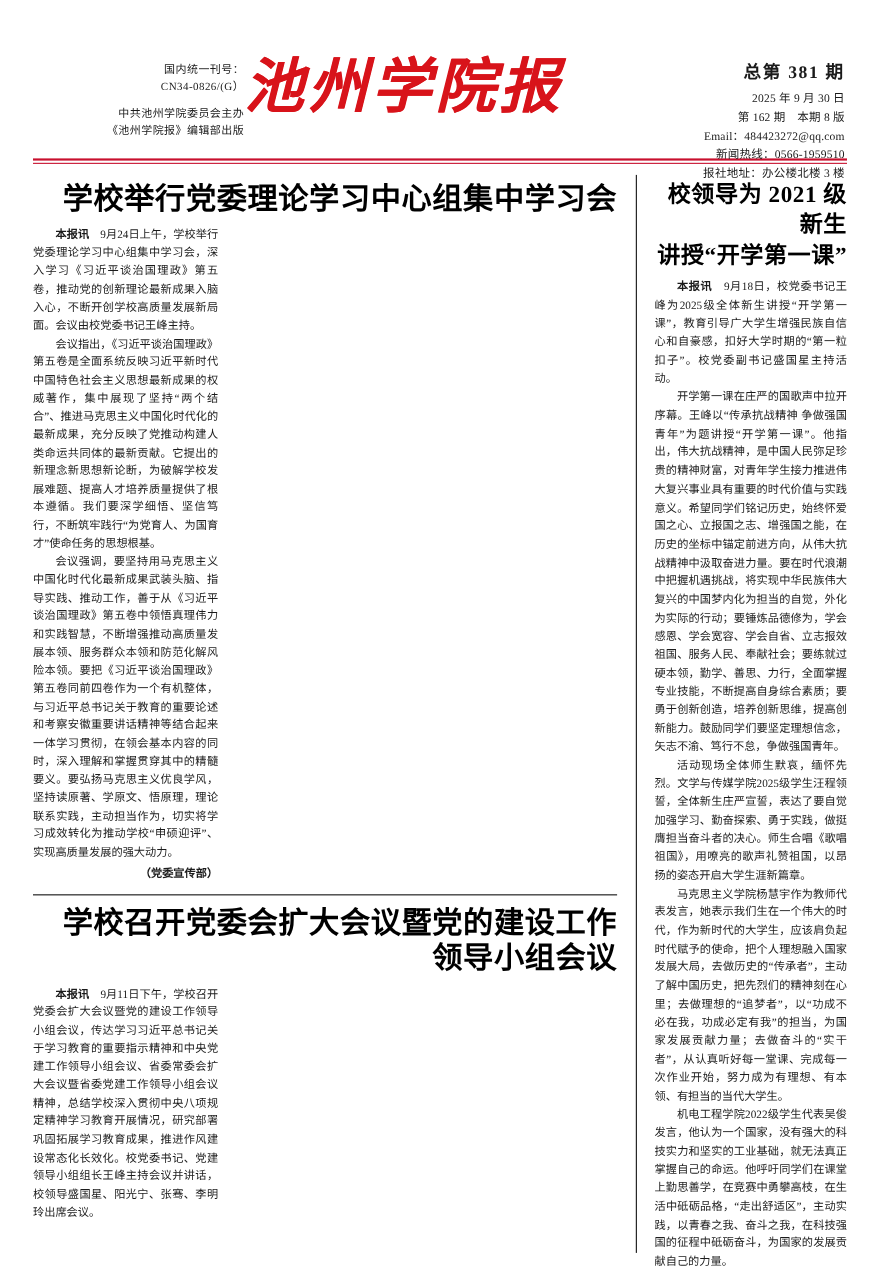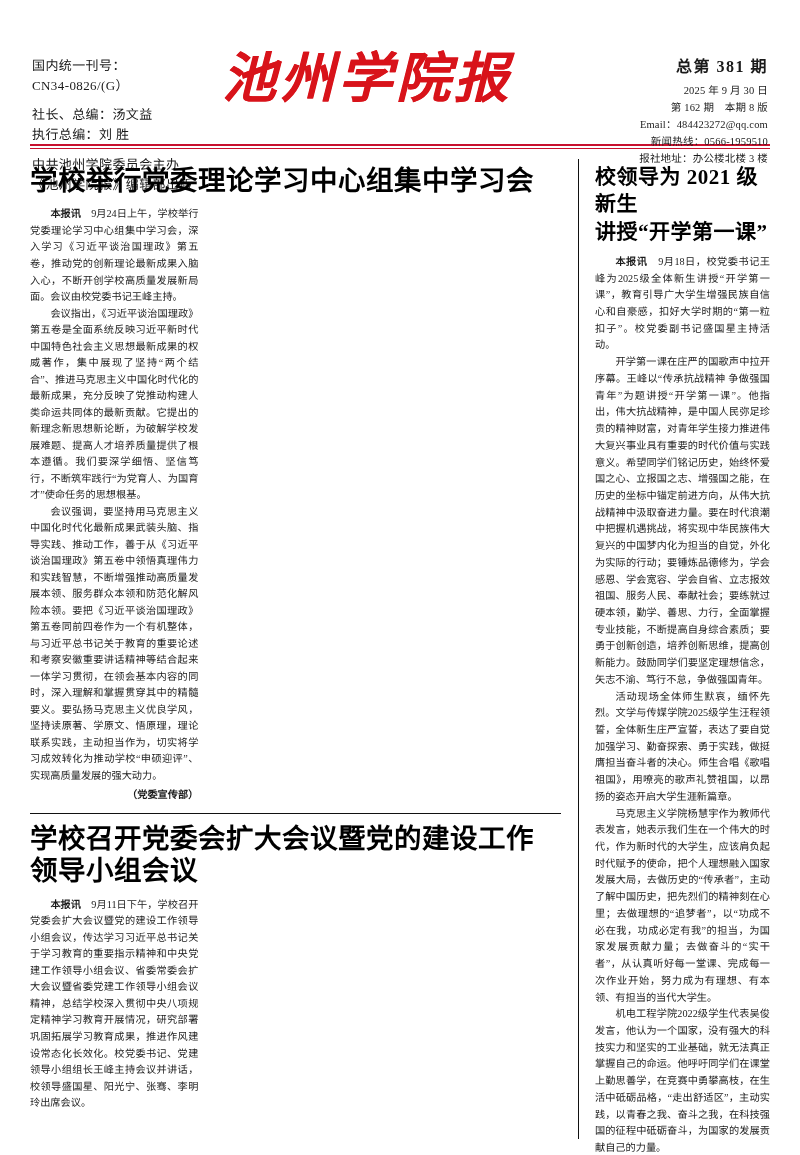--- a/index.html
+++ b/index.html
@@ -22,23 +22,23 @@
   
   .masthead{
     display:flex;
     align-items:flex-start;
     padding:52px 32px 0 32px;
     box-sizing:border-box;
     height:138px;
   }
   .mh-left{
     width:190px;
-    font-size:13px;
+    font-size:10px;
     line-height:1.55;
-    text-align:left;
+    text-align:right;
     color:#1a1a1a;
     letter-spacing:.4px;
     padding-top:4px;
   }
   .mh-left .blk{margin-bottom:9px;}
   .mh-left .blk:last-child{margin-bottom:0;}
   .mh-center{
     flex:1;
     text-align:left;
     padding-top:0;
@@ -104,21 +104,21 @@
   }
   .col-side{
     flex:1;
     padding-left:8px;
     box-sizing:border-box;
   }
 
   
   .article{margin-bottom:5px;}
   .headline{
-    text-align:left;
+    text-align:right;
     font-weight:700;
     font-family:"Liberation Serif","DejaVu Serif",serif;
     color:#000;
     line-height:1.18;
     letter-spacing:1px;
   }
   .hl-main{font-size:27.5px;padding:6px 0 9px 0;letter-spacing:0.5px;}
   .hl-side{font-size:21px;padding:5px 0 8px 0;letter-spacing:0.5px;line-height:1.3;}
 
   .cols3{
@@ -160,24 +160,20 @@
 <div class="page">
 
   <div class="masthead">
 
     <div class="mh-left">
       <div class="blk">
         <div>国内统一刊号：</div>
         <div>CN34-0826/(G）</div>
       </div>
       <div class="blk">
-        <div>社长、总编：汤文益</div>
-        <div>执行总编：刘 胜</div>
-      </div>
-      <div class="blk">
         <div>中共池州学院委员会主办</div>
         <div>《池州学院报》编辑部出版</div>
       </div>
     </div>
 
     <div class="mh-center">
       <div class="mh-title">池州学院报</div>
     </div>
 
     <div class="mh-right">

